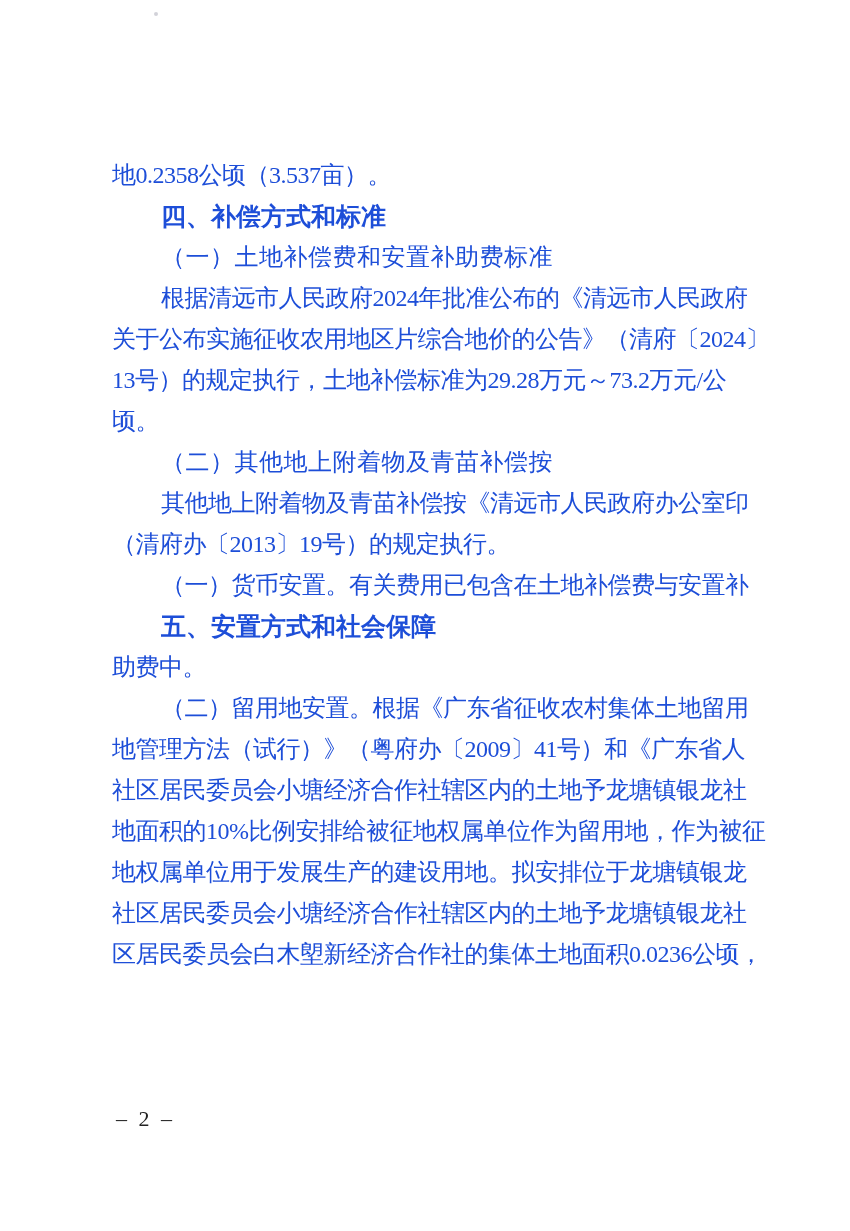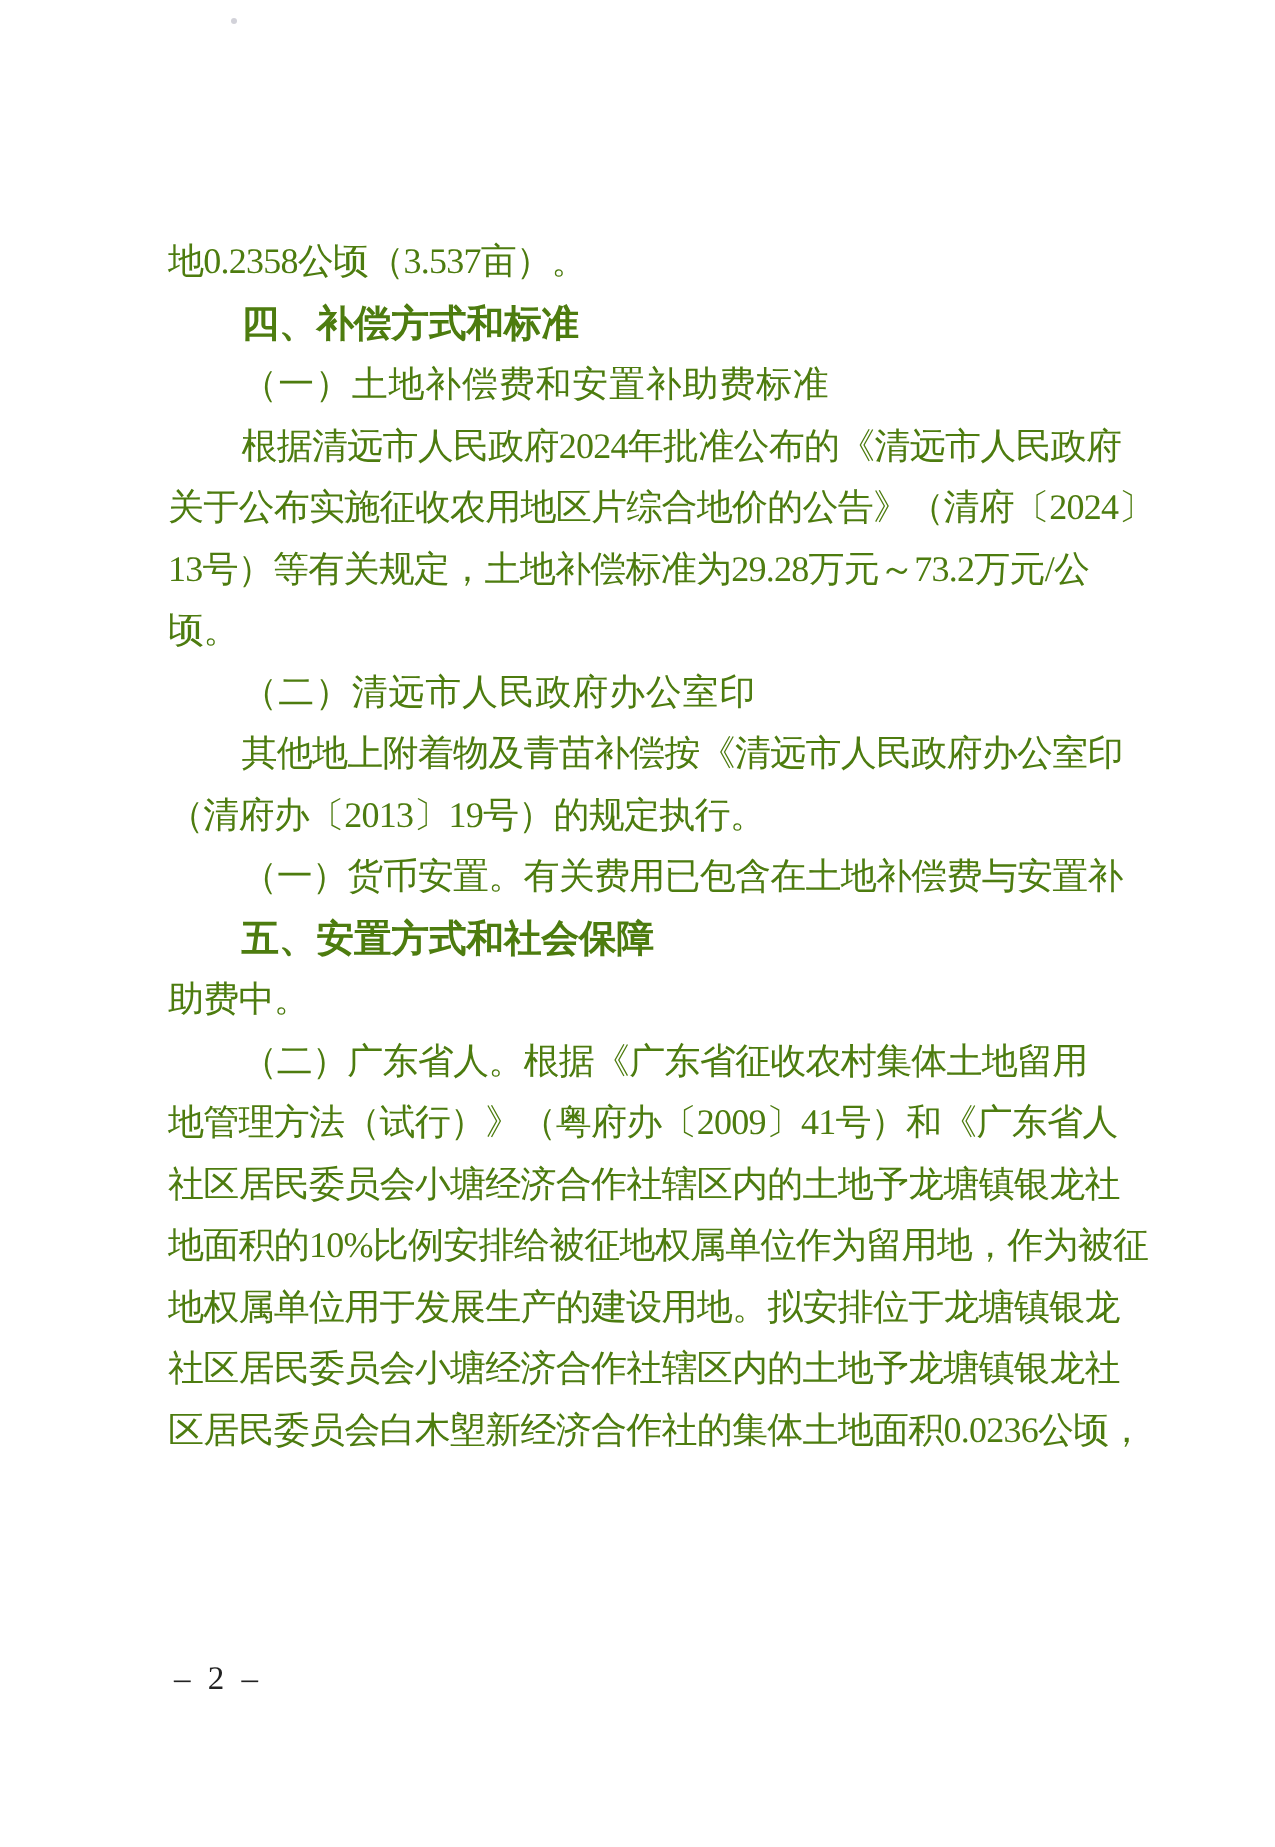--- a/index.html
+++ b/index.html
@@ -26,21 +26,21 @@
     position: absolute;
     left: 112px;
     top: 155px;
     width: 680px;
   }
   .line {
     white-space: nowrap;
     font-size: 24px;
     line-height: 41px;
     letter-spacing: -0.5px;
-    color: #4d7c0f;
+    color: #1d4ed8;
   }
   .line.indent { padding-left: 49px; }
   .line.heading {
     font-family: "Liberation Sans", "DejaVu Sans", sans-serif;
     font-weight: 700;
     font-size: 25px;
     letter-spacing: 0;
   }
   .line.subheading {
     font-weight: 500;
@@ -60,29 +60,29 @@
 <body>
 
 <div class="page">
   <span class="artifact"></span>
   <main class="content">
       <div class="line body">地0.2358公顷（3.537亩）。</div>
       <div class="line heading indent">四、补偿方式和标准</div>
       <div class="line subheading indent">（一）土地补偿费和安置补助费标准</div>
       <div class="line body indent">根据清远市人民政府2024年批准公布的《清远市人民政府</div>
       <div class="line body">关于公布实施征收农用地区片综合地价的公告》（清府〔2024〕</div>
-      <div class="line body">13号）等有关规定，土地补偿标准为29.28万元～73.2万元/公</div>
+      <div class="line body">13号）的规定执行，土地补偿标准为29.28万元～73.2万元/公</div>
       <div class="line body">顷。</div>
-      <div class="line subheading indent">（二）清远市人民政府办公室印</div>
+      <div class="line subheading indent">（二）其他地上附着物及青苗补偿按</div>
       <div class="line body indent">其他地上附着物及青苗补偿按《清远市人民政府办公室印</div>
       <div class="line body">（清府办〔2013〕19号）的规定执行。</div>
       <div class="line body indent">（一）货币安置。有关费用已包含在土地补偿费与安置补</div>
       <div class="line heading indent">五、安置方式和社会保障</div>
       <div class="line body">助费中。</div>
-      <div class="line body indent">（二）广东省人。根据《广东省征收农村集体土地留用</div>
+      <div class="line body indent">（二）留用地安置。根据《广东省征收农村集体土地留用</div>
       <div class="line body">地管理方法（试行）》（粤府办〔2009〕41号）和《广东省人</div>
       <div class="line body">社区居民委员会小塘经济合作社辖区内的土地予龙塘镇银龙社</div>
       <div class="line body">地面积的10%比例安排给被征地权属单位作为留用地，作为被征</div>
       <div class="line body">地权属单位用于发展生产的建设用地。拟安排位于龙塘镇银龙</div>
       <div class="line body">社区居民委员会小塘经济合作社辖区内的土地予龙塘镇银龙社</div>
       <div class="line body">区居民委员会白木塱新经济合作社的集体土地面积0.0236公顷，</div>
     </main>
   <div class="footer">– 2 –</div>
 </div>
 

